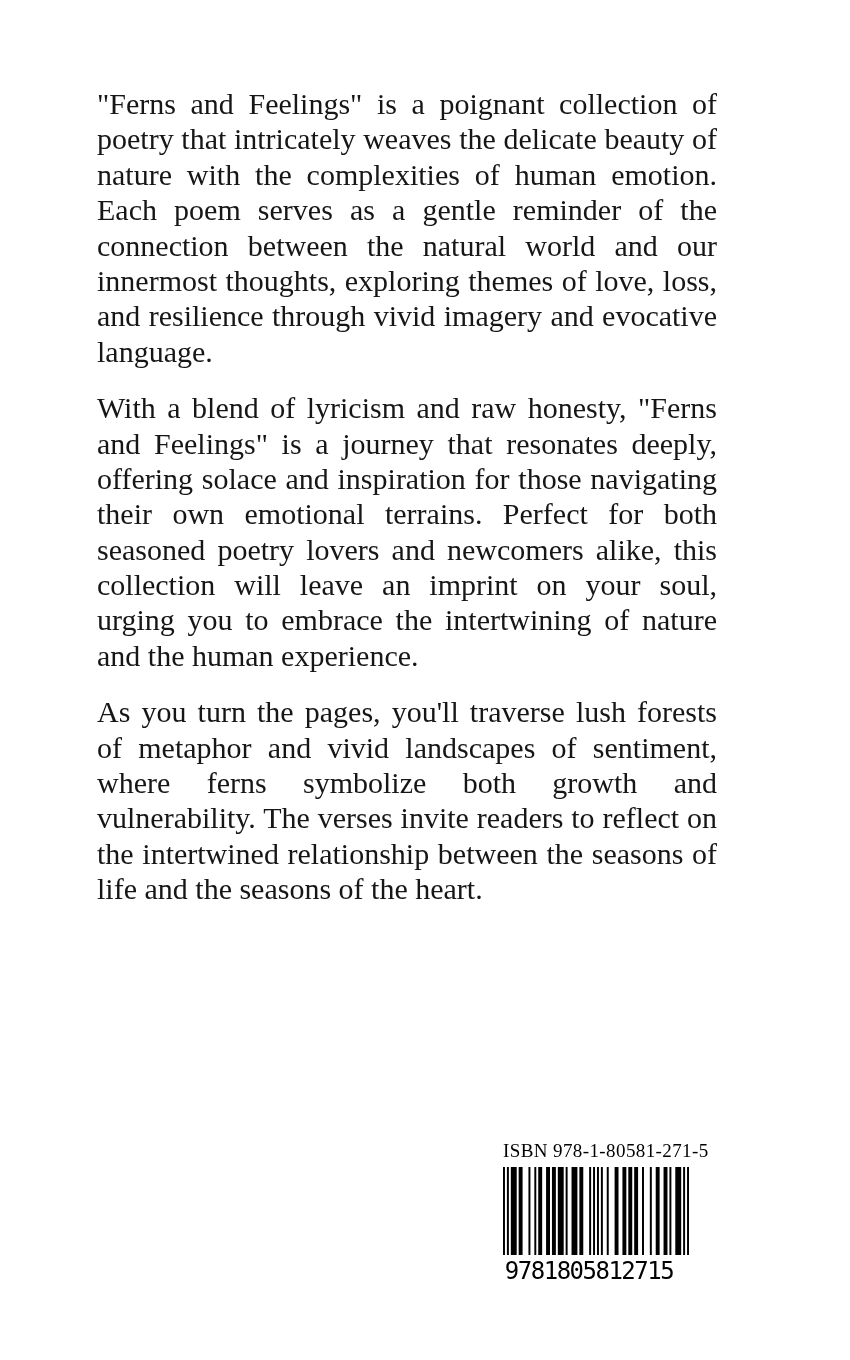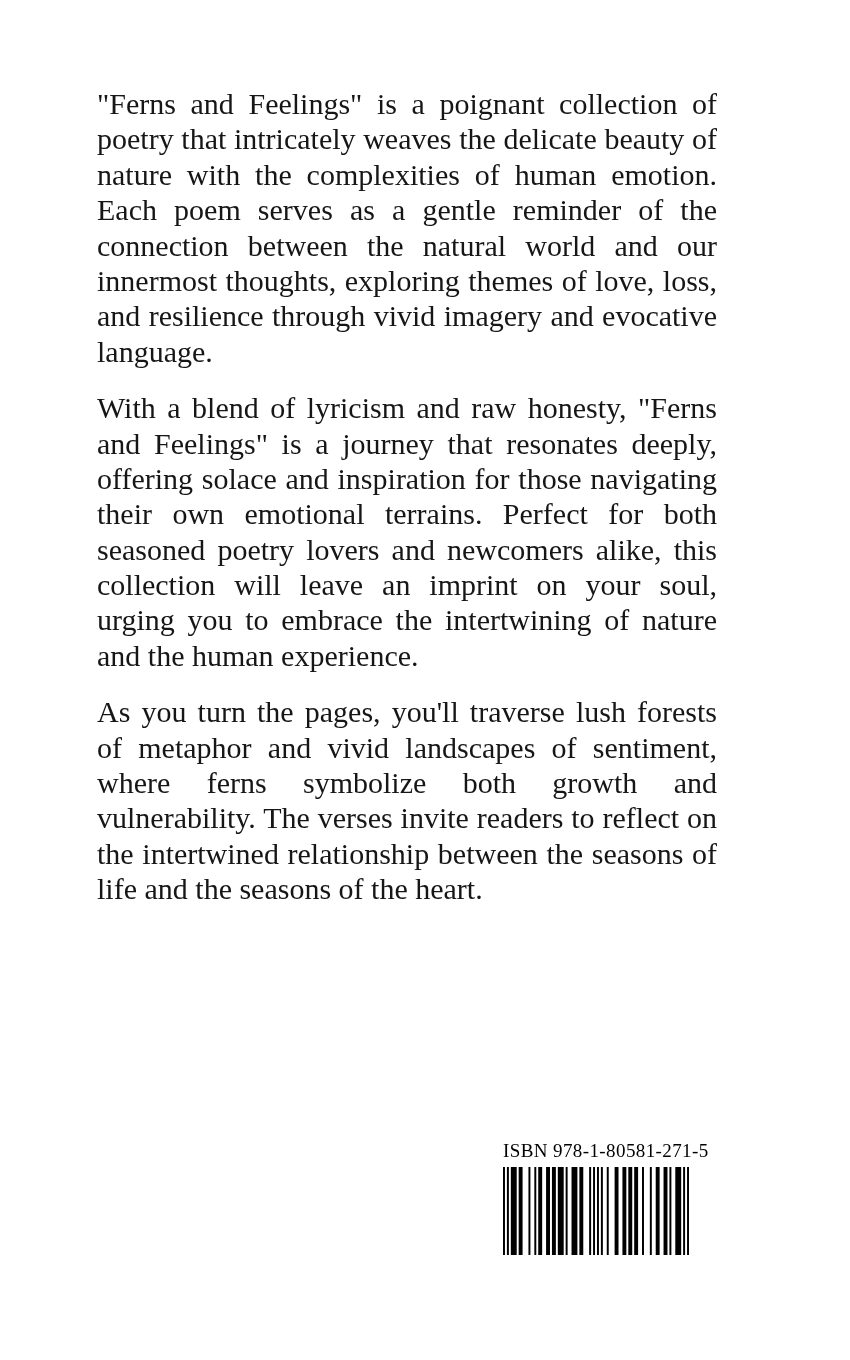--- a/index.html
+++ b/index.html
@@ -94,15 +94,16 @@
         <rect x="67" y="0" width="2" height="60" fill="#000000"></rect>
         <rect x="71" y="0" width="1" height="60" fill="#000000"></rect>
         <rect x="75" y="0" width="1" height="60" fill="#000000"></rect>
         <rect x="78" y="0" width="2" height="60" fill="#000000"></rect>
         <rect x="82" y="0" width="2" height="60" fill="#000000"></rect>
         <rect x="85" y="0" width="1" height="60" fill="#000000"></rect>
         <rect x="88" y="0" width="3" height="60" fill="#000000"></rect>
         <rect x="92" y="0" width="1" height="60" fill="#000000"></rect>
         <rect x="94" y="0" width="1" height="60" fill="#000000"></rect>
       </svg>
+    <div class="barcode-digits">9781805812715</div>
   </div>
 
 </div>
 
 </body></html>

